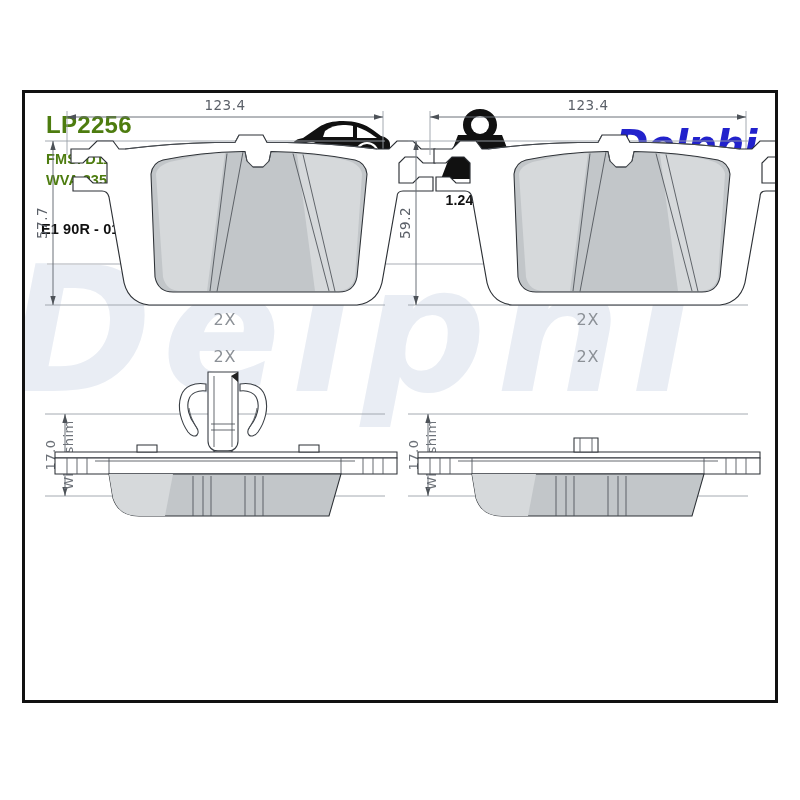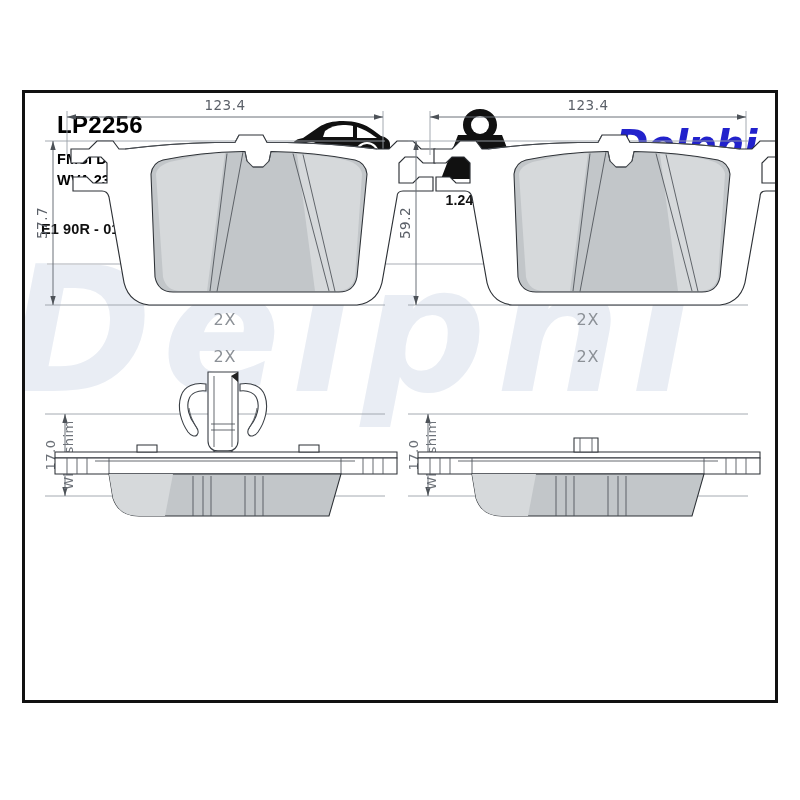--- a/index.html
+++ b/index.html
@@ -48,23 +48,23 @@
     user-select: none;
     z-index: 0;
     line-height: 1;
   }
 
   .content { position: relative; z-index: 2; }
 
   
   .hdr-text {
     position: absolute;
-    left: 32px;
+    left: 21px;
     top: 20px;
-    color: #000000;
+    color: #4d7c0f;
   }
   .hdr-part {
     font-size: 24px;
     font-weight: 700;
     letter-spacing: 0.3px;
     line-height: 1;
     margin-bottom: 12px;
   }
   .hdr-line {
     font-size: 14.5px;

